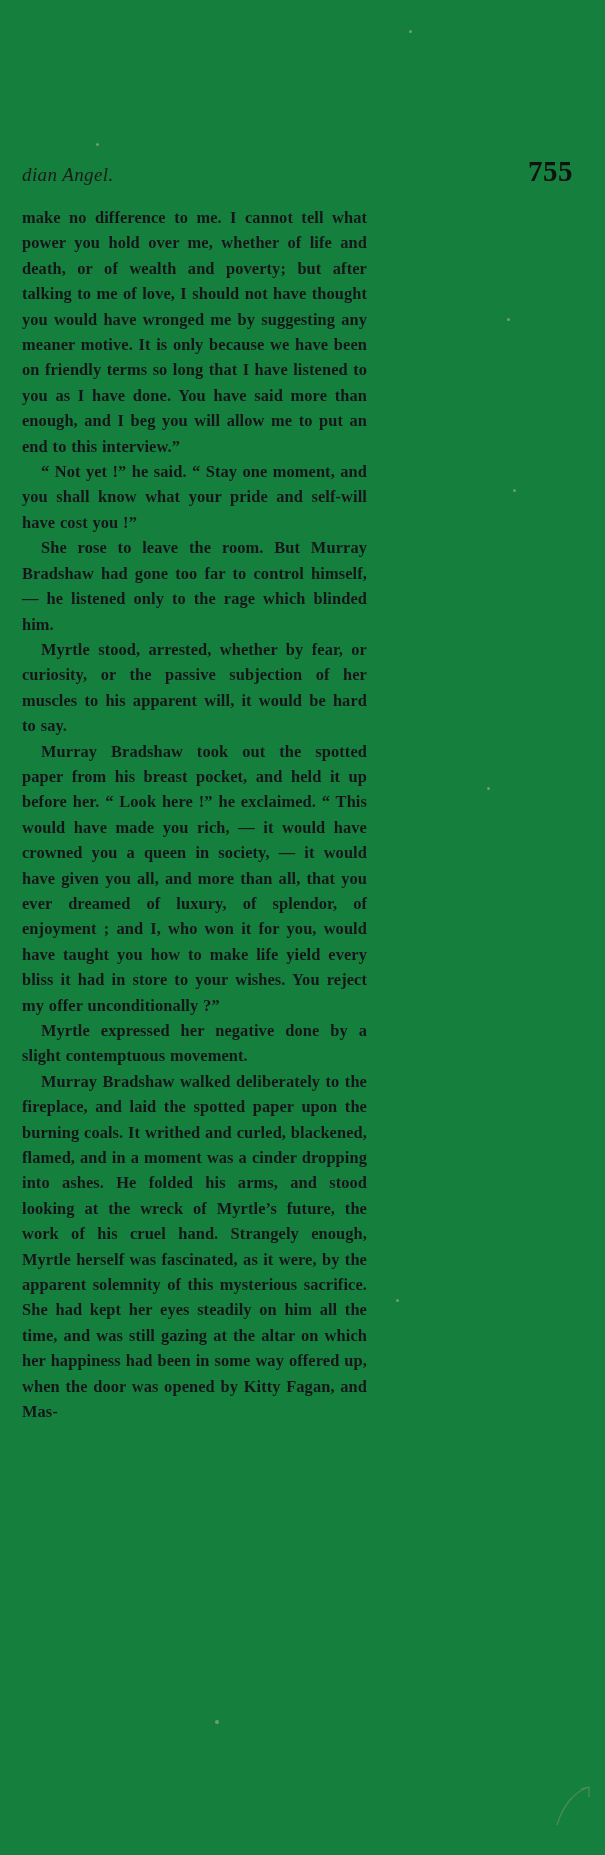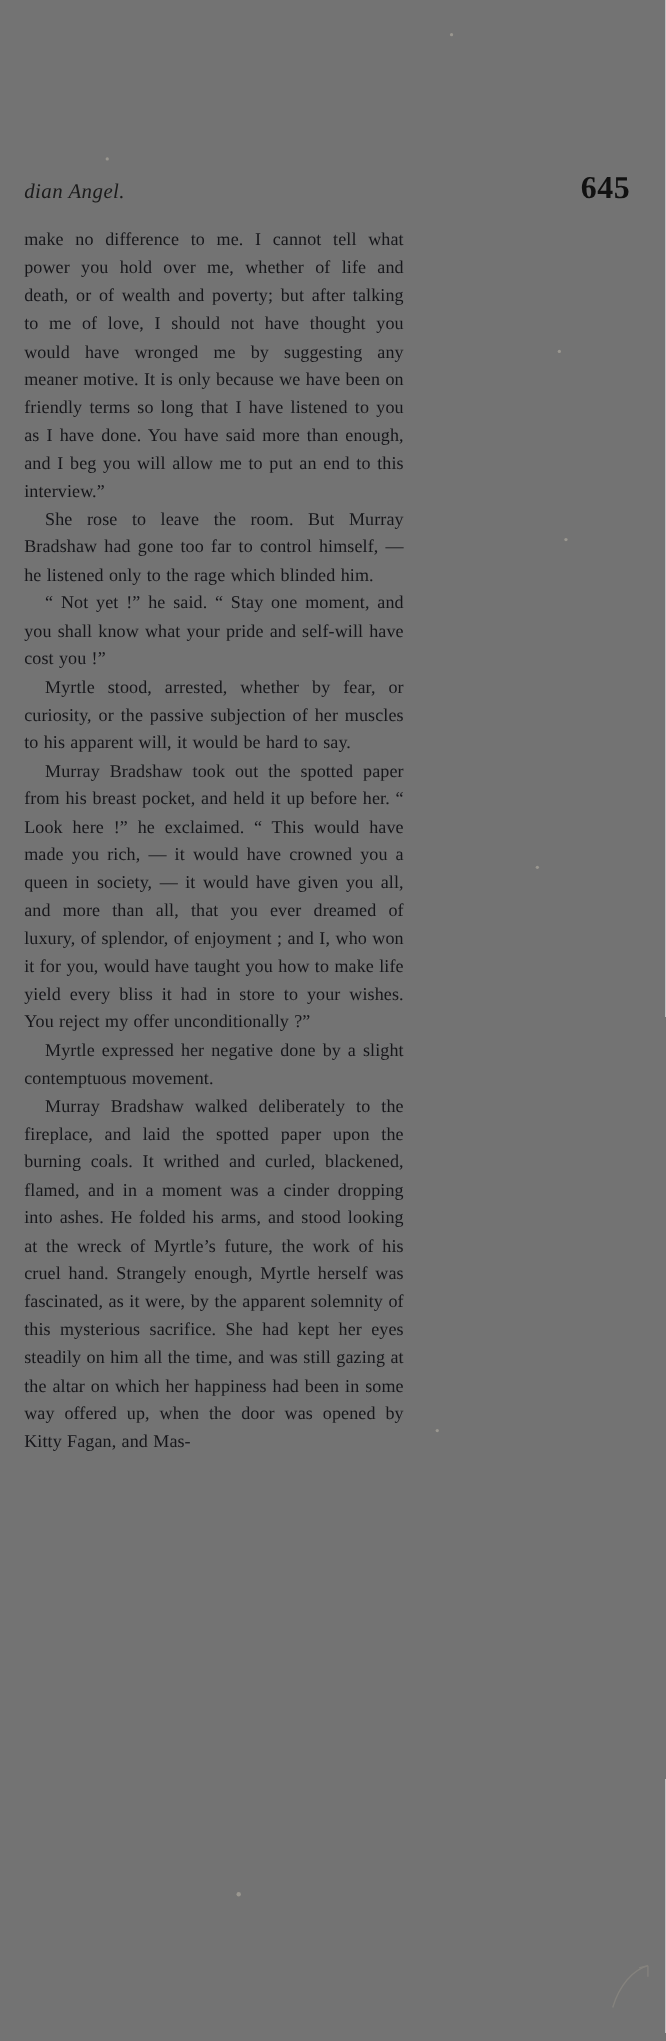--- a/index.html
+++ b/index.html
@@ -12,21 +12,21 @@
     height: 1855px;
     position: relative;
     overflow: hidden;
     font-family: "Liberation Serif", serif;
     color: #1a1a1a;
   }
 
   .page {
     position: absolute;
     inset: 0;
-    background: #737373;
+    background: #15803d;
   }
 
   
   .speck {
     position: absolute;
     background: #b9b4a8;
     border-radius: 50%;
     opacity: .55;
   }
 
@@ -67,20 +67,21 @@
 
   p.para {
     margin: 0;
     font-size: 16.4px;
     line-height: 25.4px;
     text-align: justify;
     text-align-last: left;
     color: #16161a;
     letter-spacing: .1px;
     word-spacing: .6px;
+    font-weight: bold;
   }
   p.para.indent {
     text-indent: 19px;
   }
 
   .corner-mark {
     position: absolute;
     right: 14px;
     bottom: 18px;
     width: 46px;
@@ -96,27 +97,27 @@
   <div class="speck" style="left:409px; top:30px; width:3px; height:3px;"></div>
   <div class="speck" style="left:96px; top:143px; width:3px; height:3px;"></div>
   <div class="speck" style="left:507px; top:318px; width:3px; height:3px;"></div>
   <div class="speck" style="left:513px; top:489px; width:3px; height:3px;"></div>
   <div class="speck" style="left:487px; top:787px; width:3px; height:3px;"></div>
   <div class="speck" style="left:396px; top:1299px; width:3px; height:3px;"></div>
   <div class="speck" style="left:215px; top:1720px; width:4px; height:4px;"></div>
 
   <div class="header">
     <div class="running-title">dian Angel.</div>
-    <div class="folio">645</div>
+    <div class="folio">755</div>
   </div>
 
   <div class="column">
     <p class="para">make no difference to me. I cannot tell what power you hold over me, whether of life and death, or of wealth and poverty; but after talking to me of love, I should not have thought you would have wronged me by suggesting any meaner motive. It is only because we have been on friendly terms so long that I have listened to you as I have done. You have said more than enough, and I beg you will allow me to put an end to this interview.”</p>
+    <p class="para indent">“ Not yet !” he said. “ Stay one moment, and you shall know what your pride and self-will have cost you !”</p>
     <p class="para indent">She rose to leave the room. But Murray Bradshaw had gone too far to control himself, — he listened only to the rage which blinded him.</p>
-    <p class="para indent">“ Not yet !” he said. “ Stay one moment, and you shall know what your pride and self-will have cost you !”</p>
     <p class="para indent">Myrtle stood, arrested, whether by fear, or curiosity, or the passive subjection of her muscles to his apparent will, it would be hard to say.</p>
     <p class="para indent">Murray Bradshaw took out the spotted paper from his breast pocket, and held it up before her. “ Look here !” he exclaimed. “ This would have made you rich, — it would have crowned you a queen in society, — it would have given you all, and more than all, that you ever dreamed of luxury, of splendor, of enjoyment ; and I, who won it for you, would have taught you how to make life yield every bliss it had in store to your wishes. You reject my offer unconditionally ?”</p>
     <p class="para indent">Myrtle expressed her negative done by a slight contemptuous movement.</p>
     <p class="para indent">Murray Bradshaw walked deliberately to the fireplace, and laid the spotted paper upon the burning coals. It writhed and curled, blackened, flamed, and in a moment was a cinder dropping into ashes. He folded his arms, and stood looking at the wreck of Myrtle’s future, the work of his cruel hand. Strangely enough, Myrtle herself was fascinated, as it were, by the apparent solemnity of this mysterious sacrifice. She had kept her eyes steadily on him all the time, and was still gazing at the altar on which her happiness had been in some way offered up, when the door was opened by Kitty Fagan, and Mas-</p>
   </div>
 
   <svg class="corner-mark" viewBox="0 0 46 52">
     <path d="M44 2 C 30 6, 18 20, 12 40" fill="none" stroke="#9a958a" stroke-width="1.2"></path>
     <path d="M44 2 L 36 4" fill="none" stroke="#9a958a" stroke-width="1.2"></path>
     <path d="M44 2 L 44 12" fill="none" stroke="#9a958a" stroke-width="1.2"></path>

